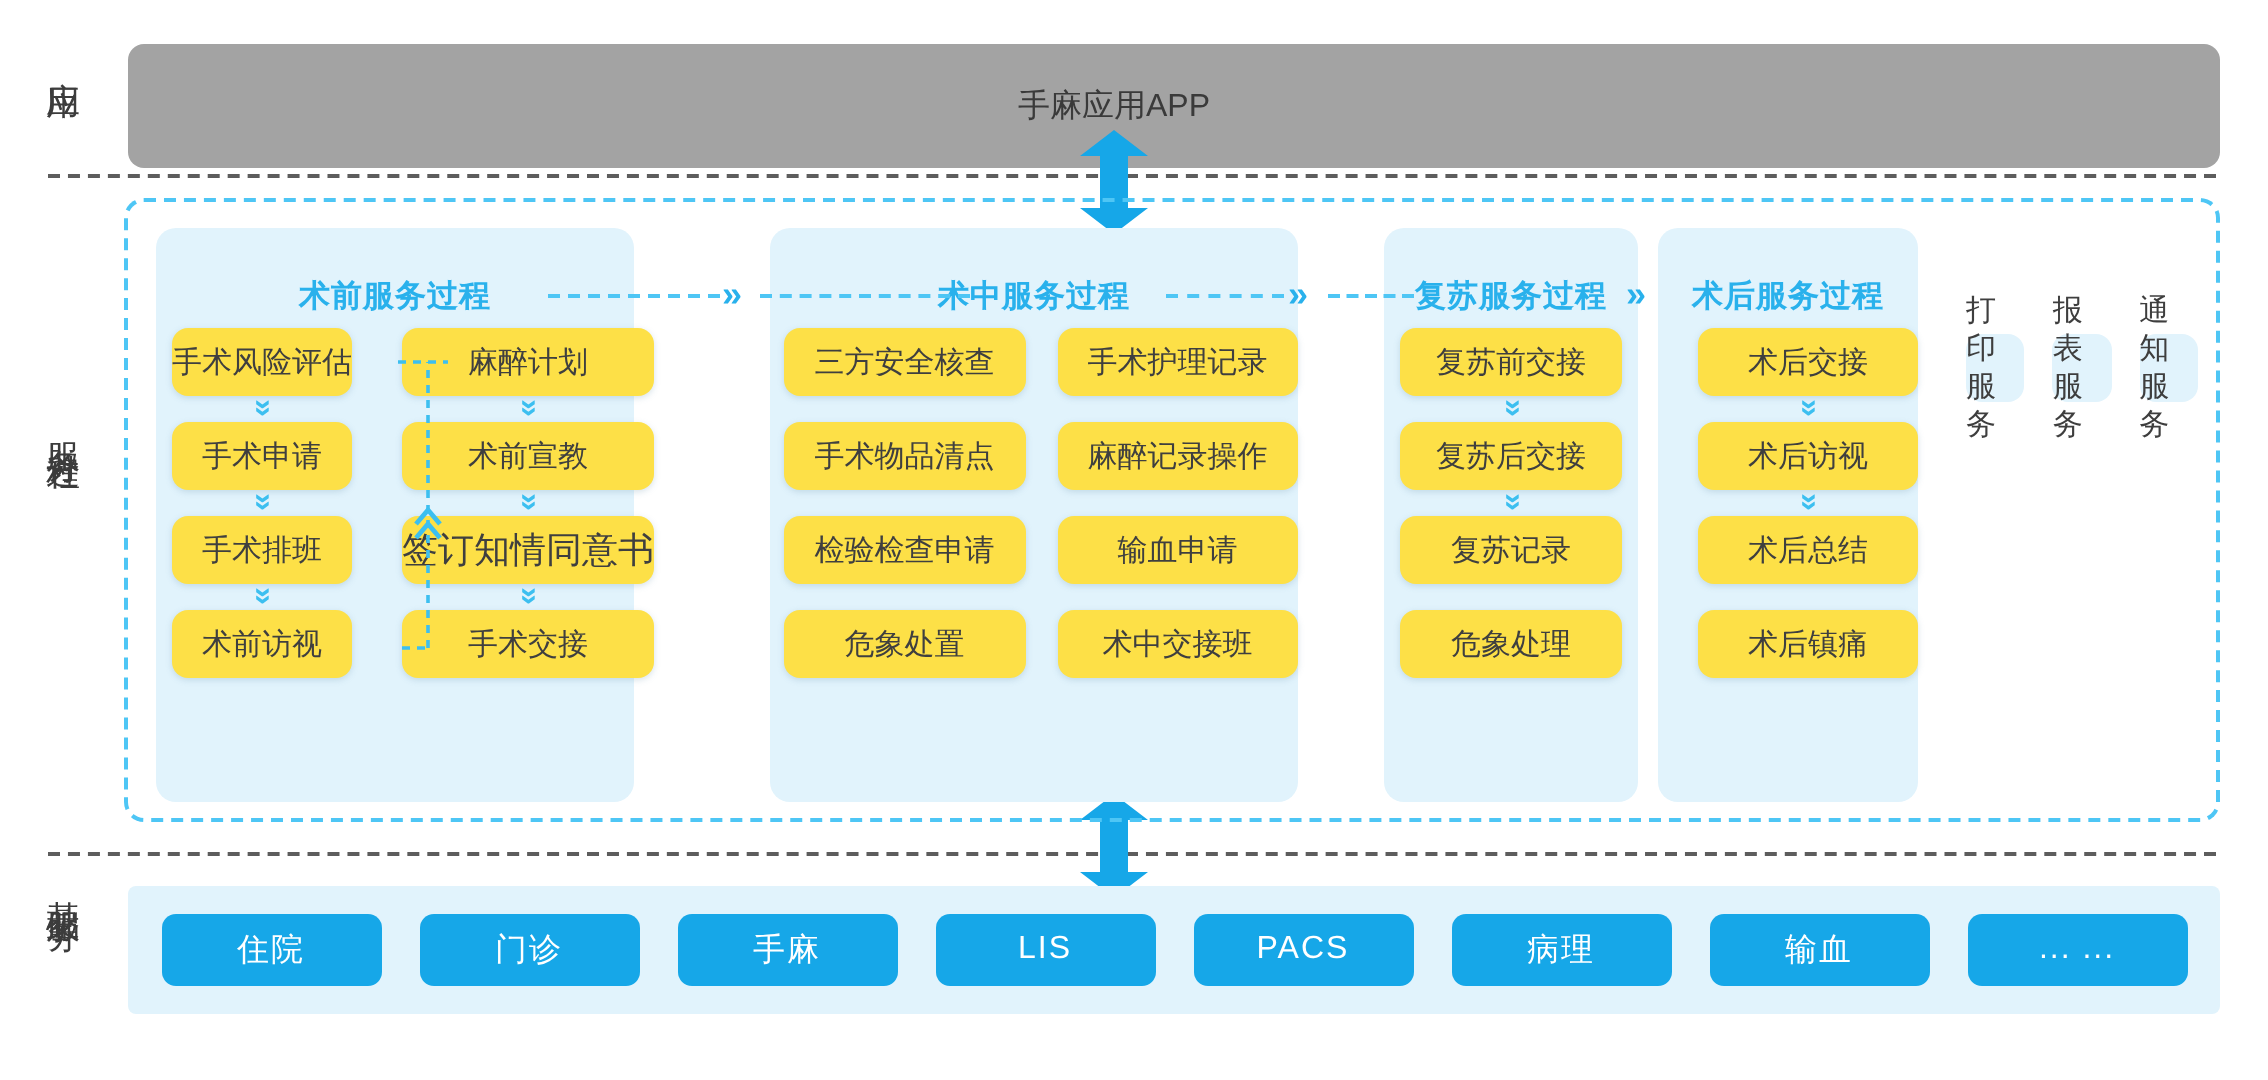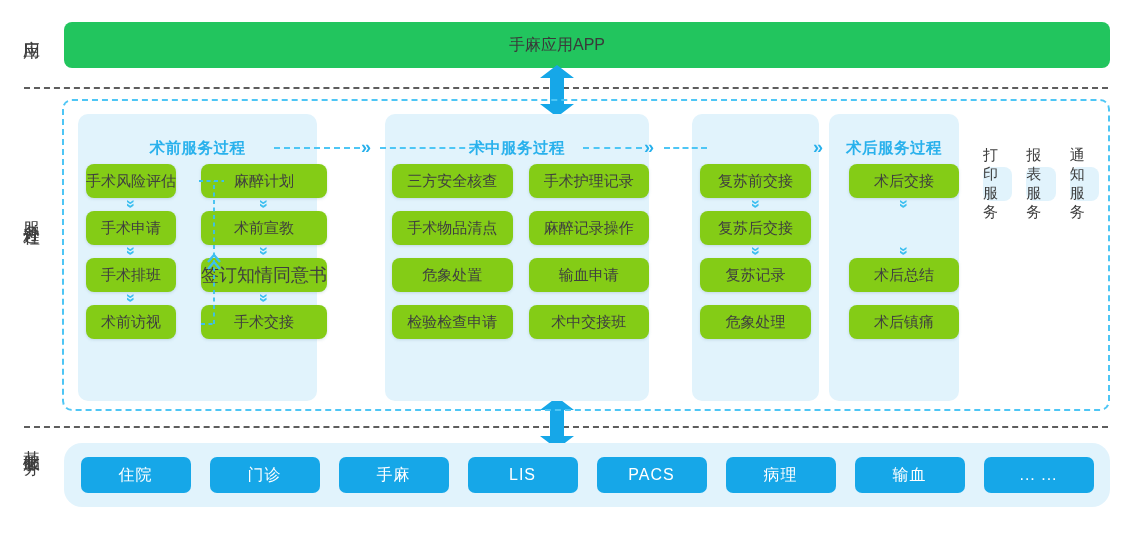--- a/index.html
+++ b/index.html
@@ -7,21 +7,21 @@
     position:relative;width:1134px;height:540px;background:#ffffff;overflow:hidden;
     font-family:"Liberation Sans","DejaVu Sans",sans-serif;color:#3e3e3e;
   }
   
   .vlabel{
     position:absolute;left:22px;writing-mode:vertical-rl;text-orientation:upright;
     font-size:17px;letter-spacing:3px;color:#3c3c3c;line-height:18px;
   }
   
   .top-banner{
-    position:absolute;left:64px;top:22px;width:1046px;height:46px;background:#22c55e;
+    position:absolute;left:64px;top:22px;width:1046px;height:62px;background:#a3a3a3;
     border-radius:8px;display:flex;align-items:center;justify-content:center;
   }
   .top-banner-label{font-size:16px;color:#3a3a3a;transform:translateX(-30px);}
   
   .hdash{position:absolute;left:24px;width:1084px;height:0;border-top:2px dashed #5d5d5d;}
   
   .biarrow{position:absolute;width:34px;height:52px;}
   
   .proc-box{
     position:absolute;left:62px;top:99px;width:1048px;height:312px;
@@ -29,21 +29,21 @@
   }
   .panel{position:absolute;top:13px;height:287px;background:#e1f3fc;border-radius:10px;box-sizing:border-box;}
   .phase-title{
     position:absolute;top:24px;left:0;right:0;text-align:center;
     font-size:15.5px;font-weight:600;letter-spacing:0.5px;color:#29b1ec;white-space:nowrap;
   }
   .cols{position:absolute;top:50px;left:0;right:0;display:flex;}
   .col{display:flex;flex-direction:column;}
   .cell{height:47px;position:relative;}
   .wbox{
-    height:34px;background:#84cc16;border-radius:8px;display:flex;align-items:center;
+    height:34px;background:#fde047;border-radius:8px;display:flex;align-items:center;
     justify-content:center;font-size:15px;color:#3f3f3f;white-space:nowrap;
     box-shadow:0 1px 3px rgba(110,150,175,0.28);
   }
   .wbox.sm{font-size:18px;}
   .darr{
     position:absolute;top:33px;left:50%;transform:translateX(-50%) rotate(90deg);
     font-size:16px;font-weight:700;color:#3cbff0;line-height:14px;
   }
   
   .fdash{position:absolute;top:46px;height:0;border-top:2px dashed #4ec6f5;}
@@ -51,21 +51,21 @@
   .connector{position:absolute;left:0;top:0;pointer-events:none;}
   
   .side-services{position:absolute;left:919px;top:66px;width:116px;display:flex;gap:14px;}
   .side-box{
     height:34px;background:#e1f3fc;border-radius:8px;display:flex;align-items:center;
     justify-content:center;font-size:15px;color:#3e3e3e;
   }
   
   .base-banner{
     position:absolute;left:64px;top:443px;width:1046px;height:64px;background:#e1f3fc;
-    border-radius:18px;display:flex;align-items:center;justify-content:center;gap:19px;
+    border-radius:4px;display:flex;align-items:center;justify-content:center;gap:19px;
   }
   .base-btn{
     width:110px;height:36px;background:#16a7e8;border-radius:7px;color:#ffffff;
     display:flex;align-items:center;justify-content:center;font-size:16px;letter-spacing:1px;
   }
 </style>
 </head>
 <body>
 
 <div class="stage">
@@ -142,44 +142,45 @@
       <div class="phase-title">术中服务过程</div>
       <div class="cols" style="padding-left:7px;">
         <div class="col" style="width:133px">
           <div class="cell">
               <div class="wbox">三方安全核查</div>
             </div>
           <div class="cell">
               <div class="wbox">手术物品清点</div>
             </div>
           <div class="cell">
+              <div class="wbox">检验检查申请</div>
+            </div>
+          <div class="cell">
               <div class="wbox">危象处置</div>
             </div>
-          <div class="cell">
-              <div class="wbox">检验检查申请</div>
-            </div>
         </div>
         <div class="col" style="width:133px;margin-left:16px">
           <div class="cell">
               <div class="wbox">手术护理记录</div>
             </div>
           <div class="cell">
               <div class="wbox">麻醉记录操作</div>
             </div>
           <div class="cell">
               <div class="wbox">输血申请</div>
             </div>
           <div class="cell">
               <div class="wbox">术中交接班</div>
             </div>
         </div>
       </div>
     </div>
 
     <div class="panel" style="left:628px;width:127px">
+      <div class="phase-title">复苏服务过程</div>
       <div class="cols" style="padding-left:8px;">
         <div class="col" style="width:111px">
           <div class="cell">
             <div class="wbox">复苏前交接</div>
             <span class="darr">»</span>
           </div>
           <div class="cell">
             <div class="wbox">复苏后交接</div>
             <span class="darr">»</span>
           </div>
@@ -195,20 +196,21 @@
 
     <div class="panel" style="left:765px;width:130px">
       <div class="phase-title">术后服务过程</div>
       <div class="cols" style="padding-left:20px;">
         <div class="col" style="width:114px">
           <div class="cell">
             <div class="wbox">术后交接</div>
             <span class="darr">»</span>
           </div>
           <div class="cell">
+            <div class="wbox">术后访视</div>
             <span class="darr">»</span>
           </div>
           <div class="cell">
               <div class="wbox">术后总结</div>
             </div>
           <div class="cell">
               <div class="wbox">术后镇痛</div>
             </div>
         </div>
       </div>

